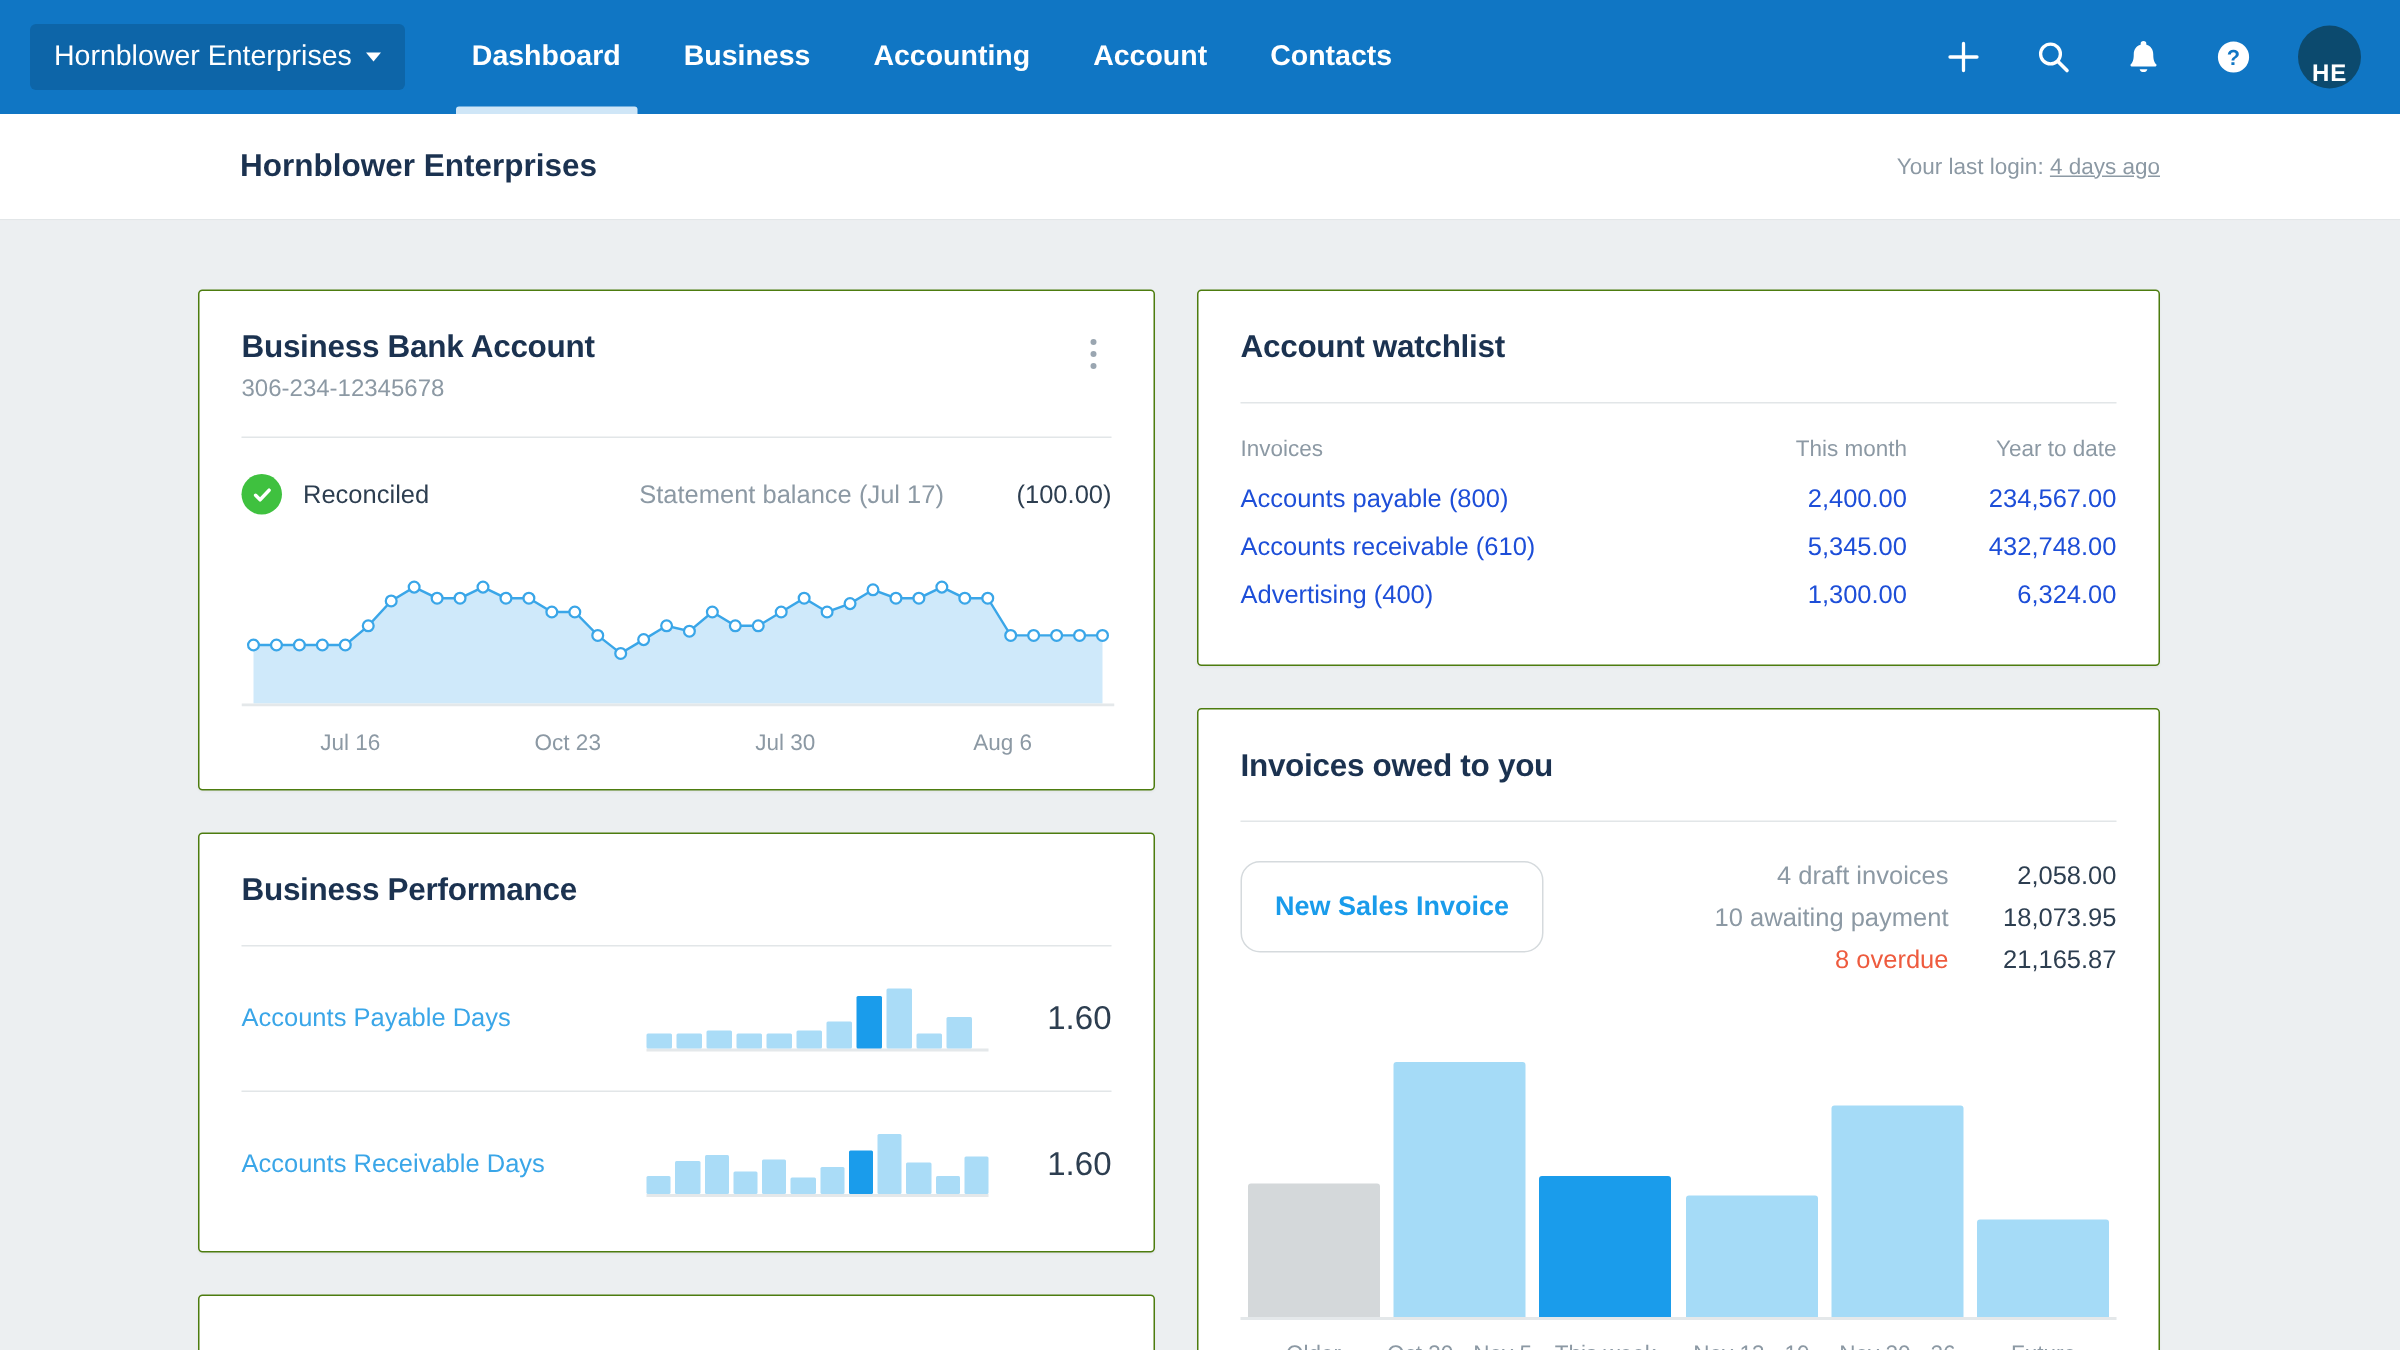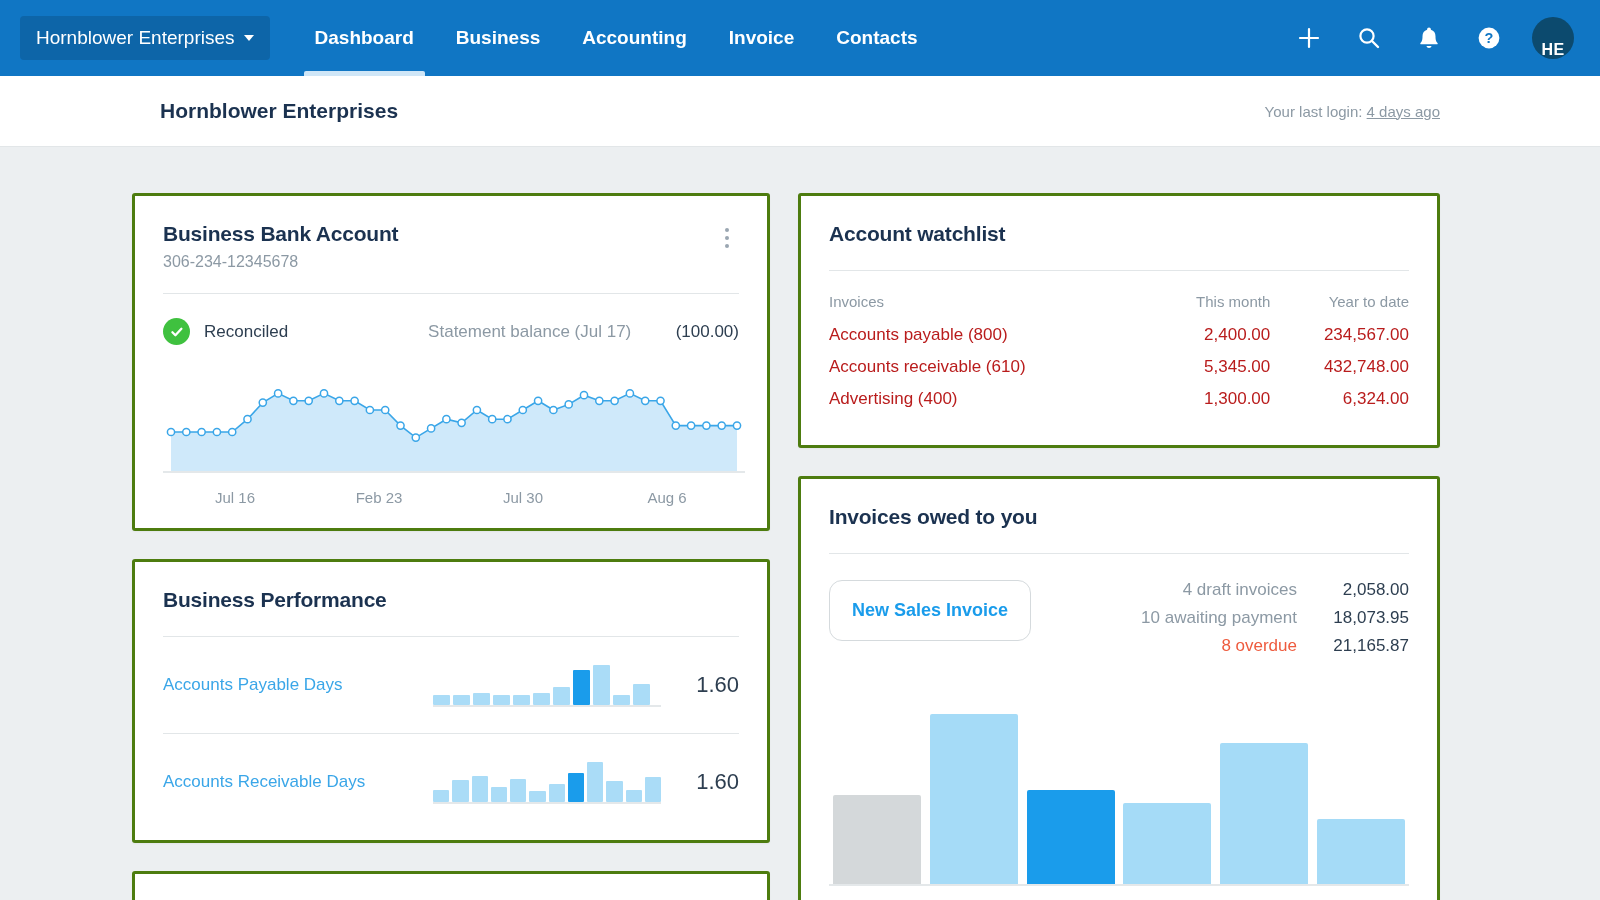--- a/index.html
+++ b/index.html
@@ -116,21 +116,21 @@
     padding-left: 132px;
     padding-right: 132px;
     align-items: flex-start;
   }
   .col { display: flex; flex-direction: column; gap: 28px; }
   .col-left { width: 638px; }
   .col-right { width: 642px; }
 
   .card {
     background: #ffffff;
-    border: 3px solid #4d7c0f;
+    border: 1px solid #4d7c0f;
     border-radius: 3px;
     box-shadow: 0 1px 2px rgba(0,0,0,.04);
   }
   .card-pad { padding: 26px 28px 22px 28px; }
   .card-title {
     font-size: 21px;
     font-weight: bold;
     color: #1b3250;
     letter-spacing: -.2px;
   }
@@ -202,21 +202,21 @@
   .wl-table th {
     font-weight: normal;
     font-size: 15px;
     color: #8c99a4;
     text-align: right;
     padding-bottom: 9px;
   }
   .wl-table th:first-child { text-align: left; }
   .wl-table td {
     font-size: 17px;
-    color: #b91c1c;
+    color: #1d4ed8;
     text-align: right;
     padding: 6px 0;
   }
   .wl-table td:first-child { text-align: left; }
 
   
   .inv-top { display: flex; align-items: flex-start; margin-top: 26px; }
   .btn-outline {
     border: 1px solid #d5dadd;
     background: #ffffff;
@@ -259,21 +259,21 @@
     <div class="navtab active">
         <span>Dashboard</span>
       </div>
     <div class="navtab">
         <span>Business</span>
       </div>
     <div class="navtab">
         <span>Accounting</span>
       </div>
     <div class="navtab">
-        <span>Invoice</span>
+        <span>Account</span>
       </div>
     <div class="navtab">
         <span>Contacts</span>
       </div>
   </div>
 
   <div class="nav-right">
     <div class="nav-icon">
       <svg width="26" height="26" viewBox="0 0 26 26">
           <path d="M13 4v18M4 13h18" stroke="#ffffff" stroke-width="2.2" stroke-linecap="round"></path>
@@ -380,21 +380,21 @@
               <circle cx="497.5" cy="37.8" r="3.6" fill="#ffffff" stroke="#3aa6e8" stroke-width="1.5"></circle>
               <circle cx="512.8" cy="62.6" r="3.6" fill="#ffffff" stroke="#3aa6e8" stroke-width="1.5"></circle>
               <circle cx="528.1" cy="62.6" r="3.6" fill="#ffffff" stroke="#3aa6e8" stroke-width="1.5"></circle>
               <circle cx="543.4" cy="62.6" r="3.6" fill="#ffffff" stroke="#3aa6e8" stroke-width="1.5"></circle>
               <circle cx="558.7" cy="62.6" r="3.6" fill="#ffffff" stroke="#3aa6e8" stroke-width="1.5"></circle>
               <circle cx="574.0" cy="62.6" r="3.6" fill="#ffffff" stroke="#3aa6e8" stroke-width="1.5"></circle>
               <line x1="0" y1="109" x2="582" y2="109" stroke="#e4e8ea" stroke-width="2"></line>
             </svg>
           <div class="xaxis">
             <span>Jul 16</span>
-            <span>Feb 23</span>
+            <span>Oct 23</span>
             <span>Jul 30</span>
             <span>Aug 6</span>
           </div>
         </div>
       </div>
     </div>
 
     <div class="card">
       <div class="card-pad" style="padding-bottom:10px;">
         <div class="card-title">Business Performance</div>

